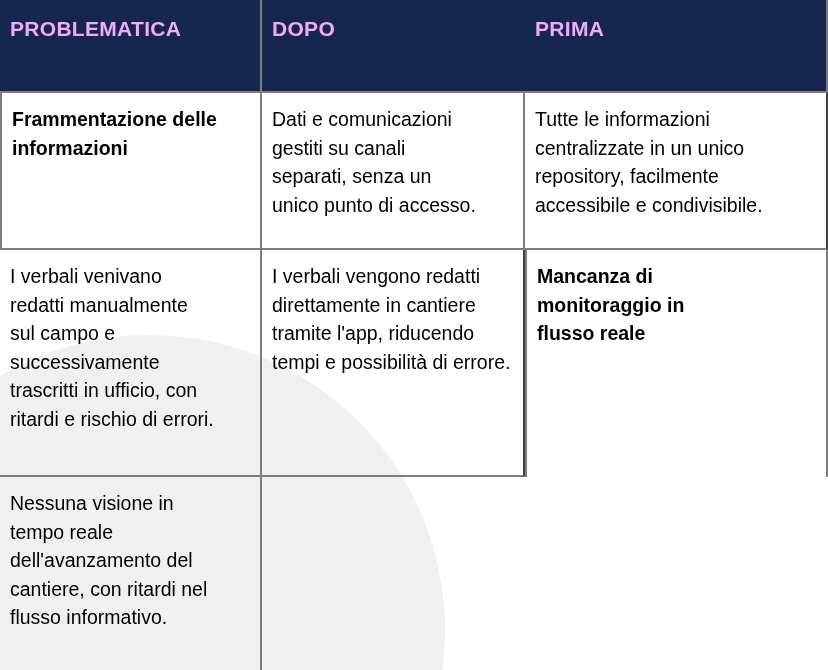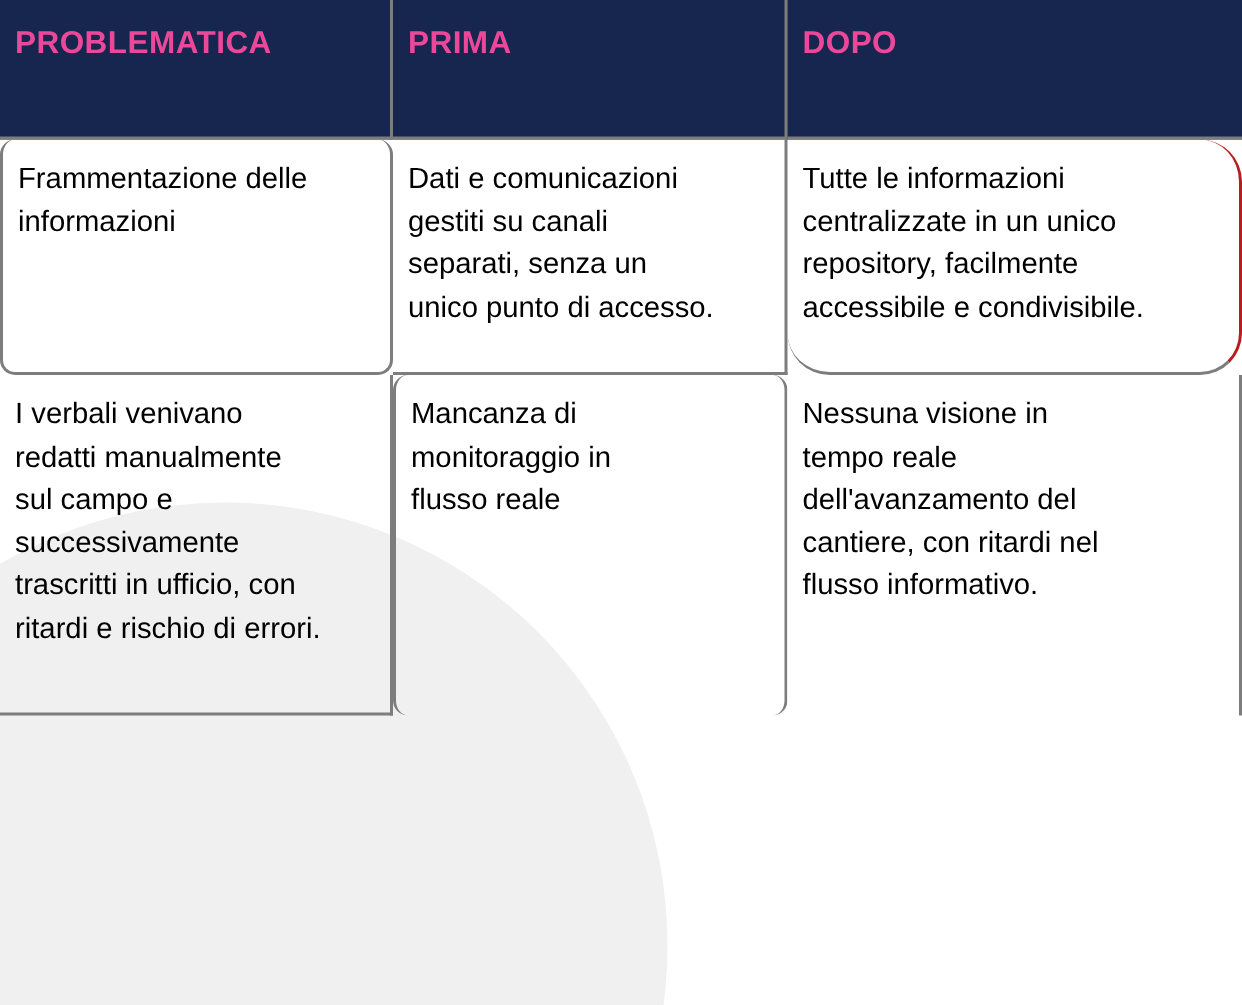--- a/index.html
+++ b/index.html
@@ -35,63 +35,67 @@
     color: #000000;
     font-size: 19.5px;
     line-height: 28.5px;
     padding: 12px 10px 0 10px;
     white-space: pre-line;
     overflow: hidden;
   }
   .cell.mid { border-bottom: 2px solid #7d7d7d; }
   .cell.vline { border-right: 2px solid #7d7d7d; }
   .cell.left-edge { border-left: 2px solid #7d7d7d; }
-  .cell.right-edge { border-right: 2px solid #b91c1c; border-radius: 28px; }
-  .cell.key { font-weight: normal; border-radius: 10px; }
+  .cell.right-edge { border-right: 2px solid #404040; }
+  .cell.key { font-weight: bold; }
   .hcell {
     background: #16264e;
-    color: #ec4899;
+    color: #f0abfc;
     font-weight: bold;
     font-size: 21px;
     letter-spacing: 0.3px;
     line-height: 24px;
     padding: 17px 10px 0 10px;
     border-bottom: 2px solid #7d7d7d;
     white-space: normal;
   }
 </style>
 </head>
 <body>
 
 <div class="canvas">
   <div class="decor-circle"></div>
 
   <div class="tbl">
 
     <div class="cell hcell vline">PROBLEMATICA</div>
+    <div class="cell hcell">DOPO</div>
     <div class="cell hcell vline">PRIMA</div>
-    <div class="cell hcell">DOPO</div>
 
     <div class="cell key mid vline left-edge">Frammentazione delle
 informazioni</div>
     <div class="cell mid vline">Dati e comunicazioni
 gestiti su canali
 separati, senza un
 unico punto di accesso.</div>
     <div class="cell mid right-edge">Tutte le informazioni
 centralizzate in un unico
 repository, facilmente
 accessibile e condivisibile.</div>
 
     <div class="cell mid vline">I verbali venivano
 redatti manualmente
 sul campo e
 successivamente
 trascritti in ufficio, con
 ritardi e rischio di errori.</div>
+    <div class="cell mid right-edge">I verbali vengono redatti
+direttamente in cantiere
+tramite l'app, riducendo
+tempi e possibilità di errore.</div>
 
     <div class="cell key vline left-edge">Mancanza di
 monitoraggio in
 flusso reale</div>
     <div class="cell vline">Nessuna visione in
 tempo reale
 dell'avanzamento del
 cantiere, con ritardi nel
 flusso informativo.</div>
   </div>

